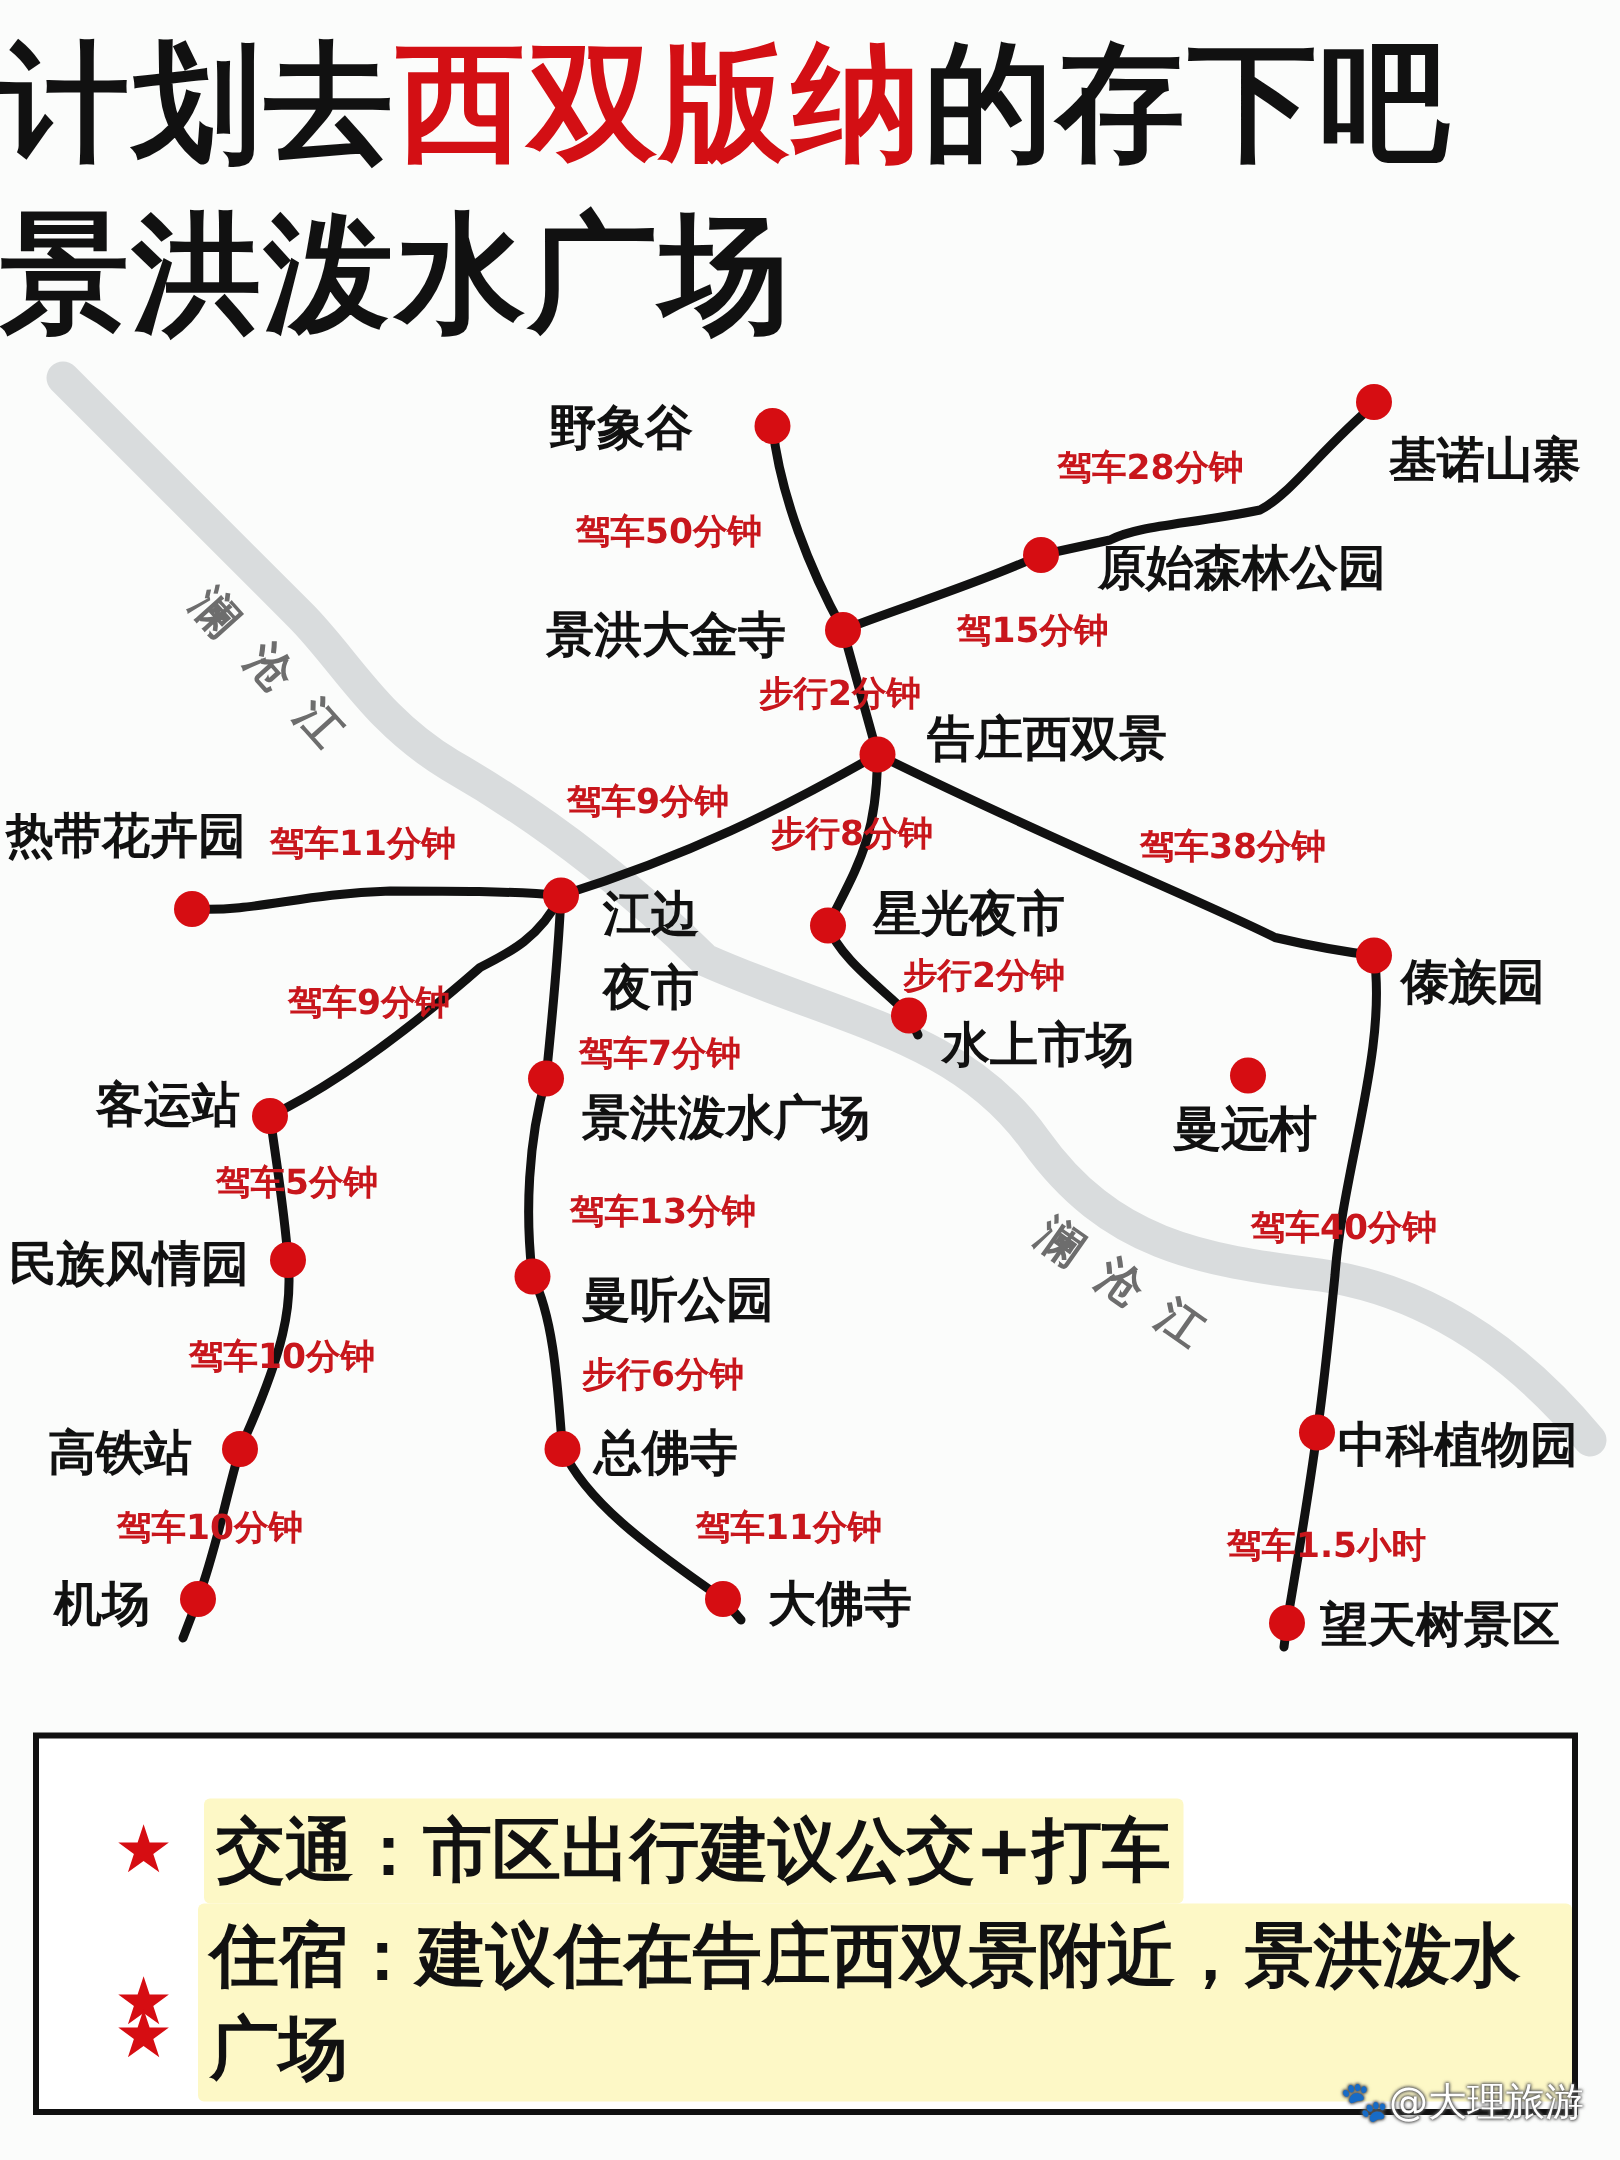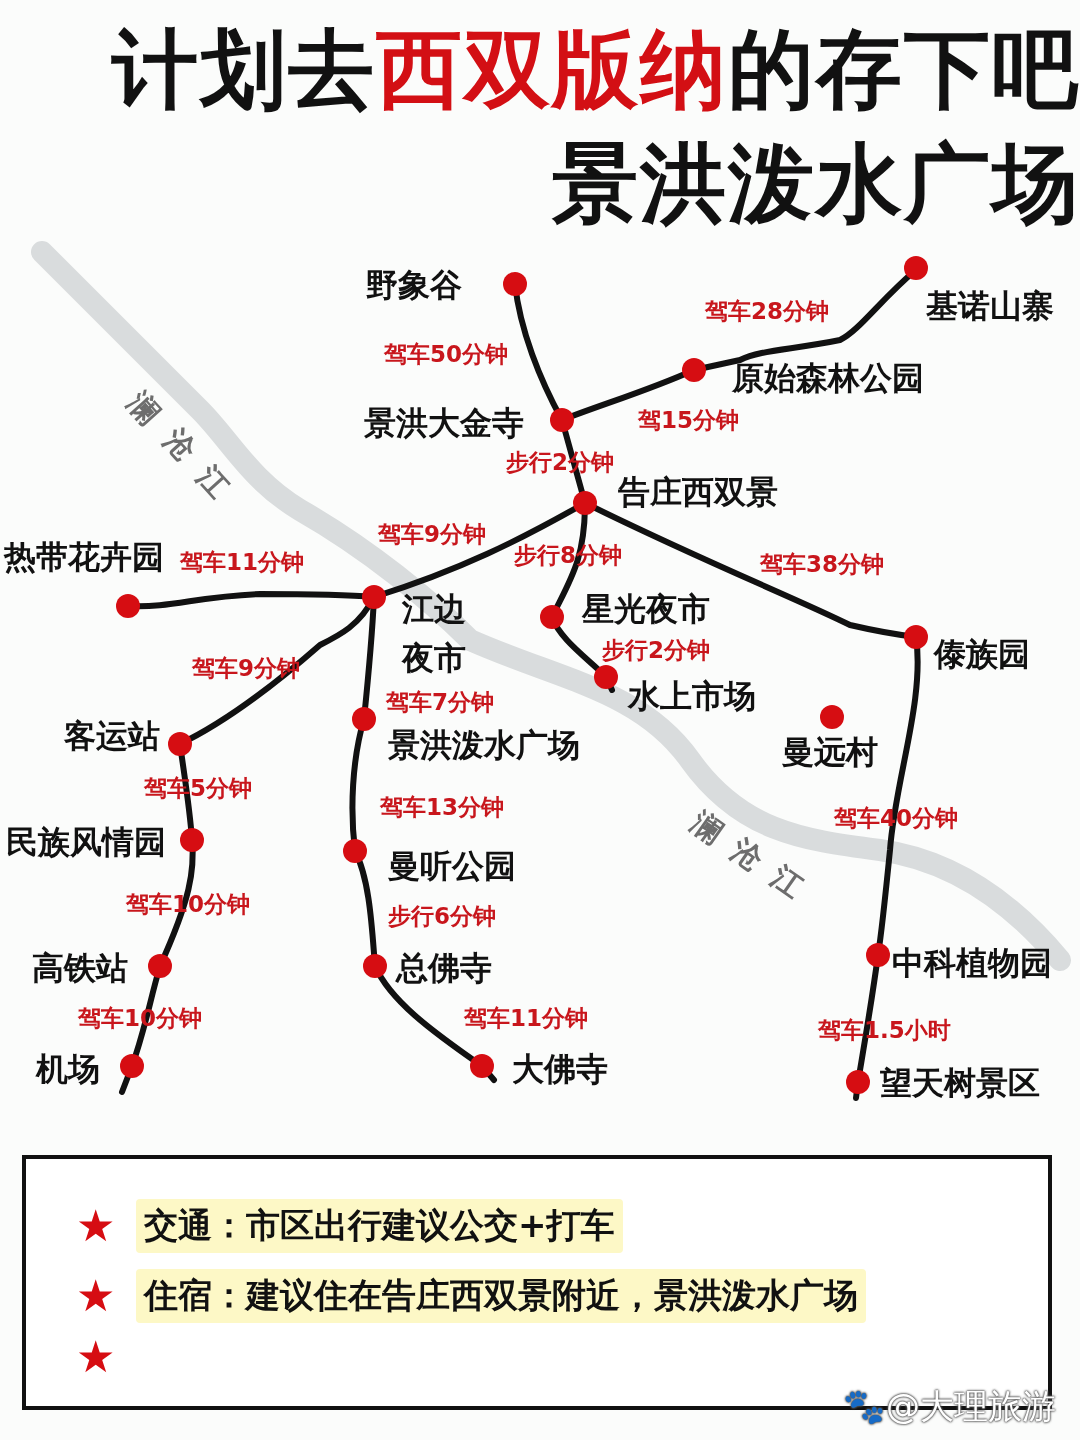--- a/index.html
+++ b/index.html
@@ -2,45 +2,45 @@
 <html><head>
 <meta charset="utf-8">
 <style>
   html, body { margin: 0; padding: 0; }
   body {
     width: 1080px; height: 1440px; background: #fbfcfb; overflow: hidden;
     font-family: "DejaVu Sans", "Liberation Sans", sans-serif;
     position: relative;
   }
   .title-line {
-    position: absolute; left: 0; width: 1080px; text-align: right;
+    position: absolute; left: 0; width: 1080px; text-align: left;
     font-weight: bold; letter-spacing: 2px; color: #111;
   }
   .title-line1 { top: 14px; font-size: 86px; line-height: 110px; }
   .title-line2 { top: 128px; font-size: 86px; line-height: 110px; }
   .title-accent { color: #d30f14; }
   svg.map { position: absolute; left: 0; top: 0; }
   .river { fill: none; stroke: #d9dcdd; stroke-width: 22; stroke-linecap: round; stroke-linejoin: round; }
   .river-label { fill: #6d6d6d; font-size: 30px; font-weight: bold; }
   .route { fill: none; stroke: #111; stroke-width: 6; stroke-linecap: round; stroke-linejoin: round; }
   .stop { fill: #d60d12; }
   .place { fill: #111; font-size: 32px; font-weight: bold; }
   .time { fill: #c8161c; font-size: 23px; font-weight: bold; }
   .tips-box {
     position: absolute; left: 22px; top: 1155px; width: 1030px; height: 255px;
     border: 4px solid #111; background: #fff; box-sizing: border-box;
   }
   .tip { position: absolute; left: 50px; display: flex; align-items: center; }
   .tip-star { color: #d60d12; font-size: 44px; width: 60px; line-height: 1; }
   .tip-text {
-    background: #fdf8c6; font-size: 34px; font-weight: bold; color: #111;
+    background: #fdf8c6; font-size: 46px; font-weight: bold; color: #111;
     padding: 4px 8px; border-radius: 4px;
   }
   .watermark {
-    position: absolute; right: 24px; top: 1384px; font-size: 34px; color: #fff;
+    position: absolute; right: 24px; top: 1384px; font-size: 26px; color: #fff;
     text-shadow: 0 0 2px #555, 0 0 2px #555, 0 0 3px #666;
   }
 </style>
 </head>
 <body>
 
 <div class="title-line title-line1">
   <span>计划去</span><span class="title-accent">西双版纳</span><span>的存下吧</span>
 </div>
 <div class="title-line title-line2">景洪泼水广场</div>

